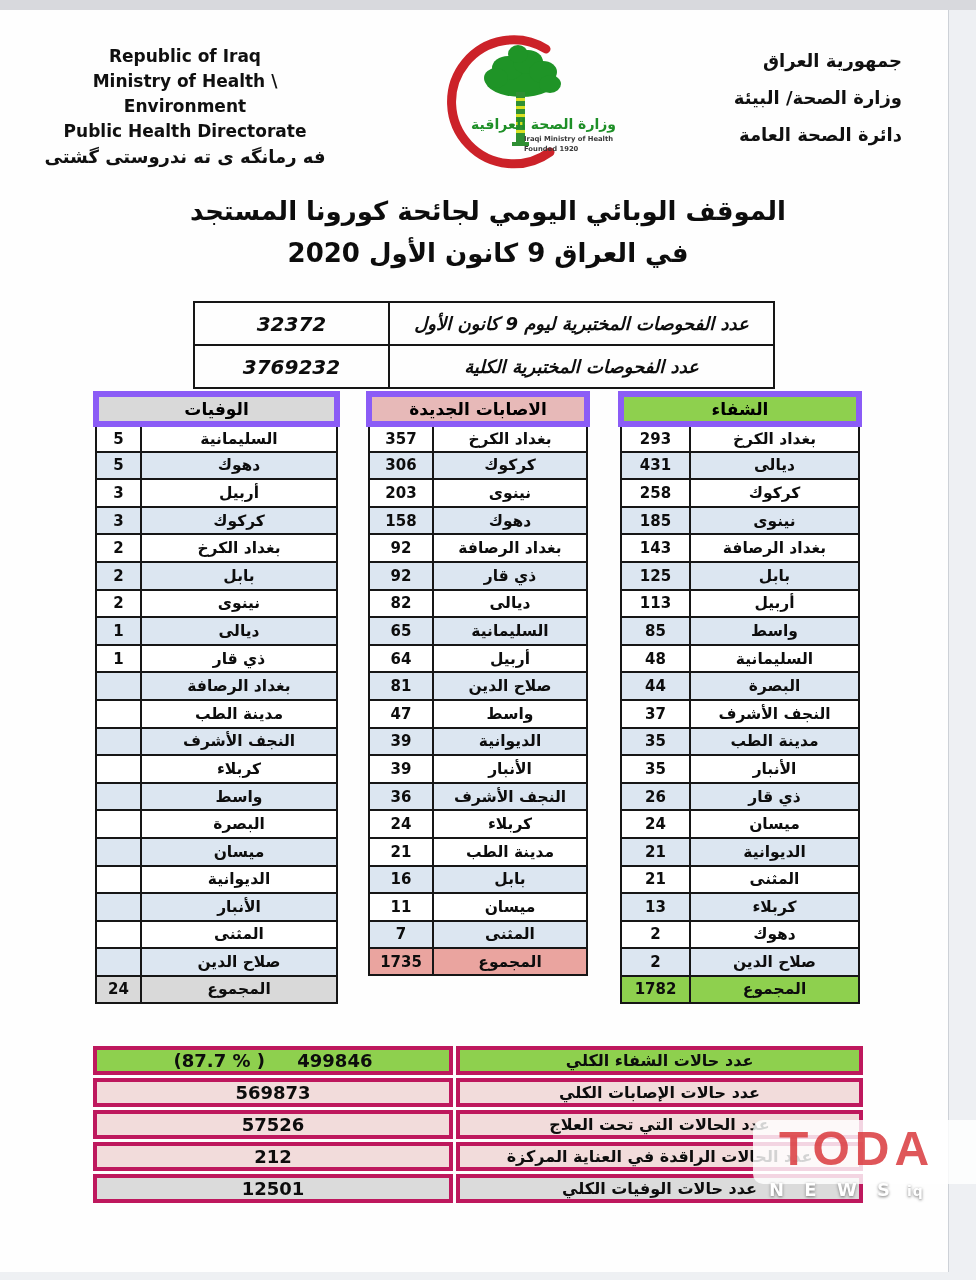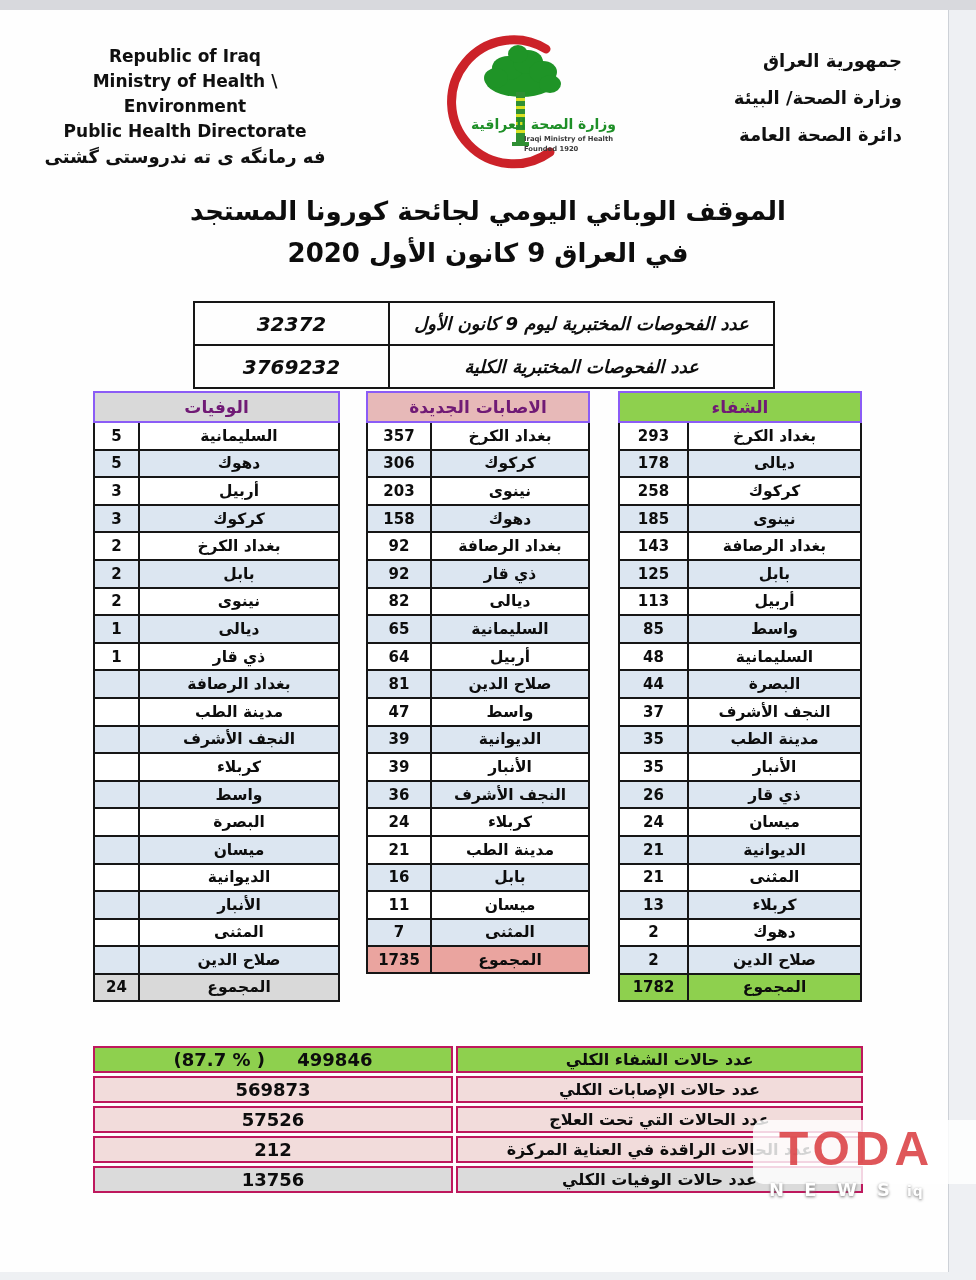--- a/index.html
+++ b/index.html
@@ -31,21 +31,21 @@
   .title .t2 { font-size:26px; line-height:42px; }
 
   
   table { position:absolute; border-collapse:collapse; table-layout:fixed; }
   .tests { left:193px; top:301px; width:582px;font-style:italic; }
   .tests td { border:2px solid #161616; height:43px; text-align:center; vertical-align:middle; font-weight:bold; color:#0d0d0d; }
   .tests .val { width:195px; font-size:20px; }
   .tests .lbl { font-size:18px; direction:rtl; }
 
   
-  .city-table th { border:2px solid #8b5cf6; height:30px; font-size:17px; font-weight:bold; text-align:center; direction:rtl; color:#701a75; }
+  .city-table th { border:6px solid #8b5cf6; height:30px; font-size:17px; font-weight:bold; text-align:center; direction:rtl; color:#000000; }
   .city-table td { border:2px solid #161616; height:27.6px; padding:0; text-align:center; vertical-align:middle; font-weight:bold; color:#0d0d0d; background:#fff; }
   .city-table td.num  { font-size:15px; }
   .city-table td.city { font-size:15.5px; direction:rtl; }
   .city-table tr.alt td { background:#dce6f1; }
   .city-table tfoot td { height:27px; font-size:16px; }
 
   .deaths { left:93px;  top:391px; width:247px; }
   .deaths col.c-num { width:45px; }
   .deaths th { background:#d9d9d9; }
   .deaths tfoot td { background:#d9d9d9; }
@@ -55,21 +55,21 @@
   .cases th { background:#e7b9b8; }
   .cases tfoot td { background:#eaa49f; }
 
   .recov { left:618px; top:391px; width:244px; }
   .recov col.c-num { width:69px; }
   .recov th { background:#8ed04e; }
   .recov tfoot td { background:#8ed04e; }
 
   
   .summary { left:90px; top:1043px; width:776px; border-collapse:separate; border-spacing:3px; }
-  .summary td { height:27px; border:2px solid #be185d; text-align:center; vertical-align:middle; font-weight:bold; color:#0d0d0d; }
+  .summary td { height:27px; border:4px solid #be185d; text-align:center; vertical-align:middle; font-weight:bold; color:#0d0d0d; }
   .summary .val { width:360px; font-size:18px; }
   .summary .lbl { font-size:16px; direction:rtl; }
   .summary tr.green td { background:#8ed04e; }
   .summary tr.pink  td { background:#f2dcdb; }
   .summary tr.gray  td { background:#dbdbdb; }
   .summary .note { margin-right:26px; }
 
   
   .wm-box { position:absolute; left:753px; top:1120px; width:246px; height:64px; background:rgba(255,255,255,0.82); border-radius:10px; overflow:hidden; z-index:5; }
   .wm-box .wm-word { position:absolute; left:26px; top:1px; font-family:"Liberation Sans", sans-serif; font-weight:bold; font-size:48px; letter-spacing:5px; color:rgba(217,58,61,0.85); white-space:nowrap; }
@@ -353,21 +353,21 @@
         <tr>
           <th colspan="2">الشفاء</th>
         </tr>
       </thead>
     <tbody>
         <tr>
           <td class="num">293</td>
           <td class="city">بغداد الكرخ</td>
         </tr>
         <tr class="alt">
-          <td class="num">178</td>
+          <td class="num">431</td>
           <td class="city">ديالى</td>
         </tr>
         <tr>
           <td class="num">258</td>
           <td class="city">كركوك</td>
         </tr>
         <tr class="alt">
           <td class="num">185</td>
           <td class="city">نينوى</td>
         </tr>
@@ -459,21 +459,21 @@
     </tr>
     <tr class="pink">
       <td class="val">57526</td>
       <td class="lbl">عدد الحالات التي تحت العلاج</td>
     </tr>
     <tr class="pink">
       <td class="val">212</td>
       <td class="lbl">عدد الحالات الراقدة في العناية المركزة</td>
     </tr>
     <tr class="gray">
-      <td class="val">13756</td>
+      <td class="val">12501</td>
       <td class="lbl">عدد حالات الوفيات الكلي</td>
     </tr>
   </tbody>
     </table>
 
   <div class="wm-box">
     <span class="wm-word">TODA</span>
   </div>
   <div class="wm-news">
     <span>N E W S</span><span class="iq">iq</span>

